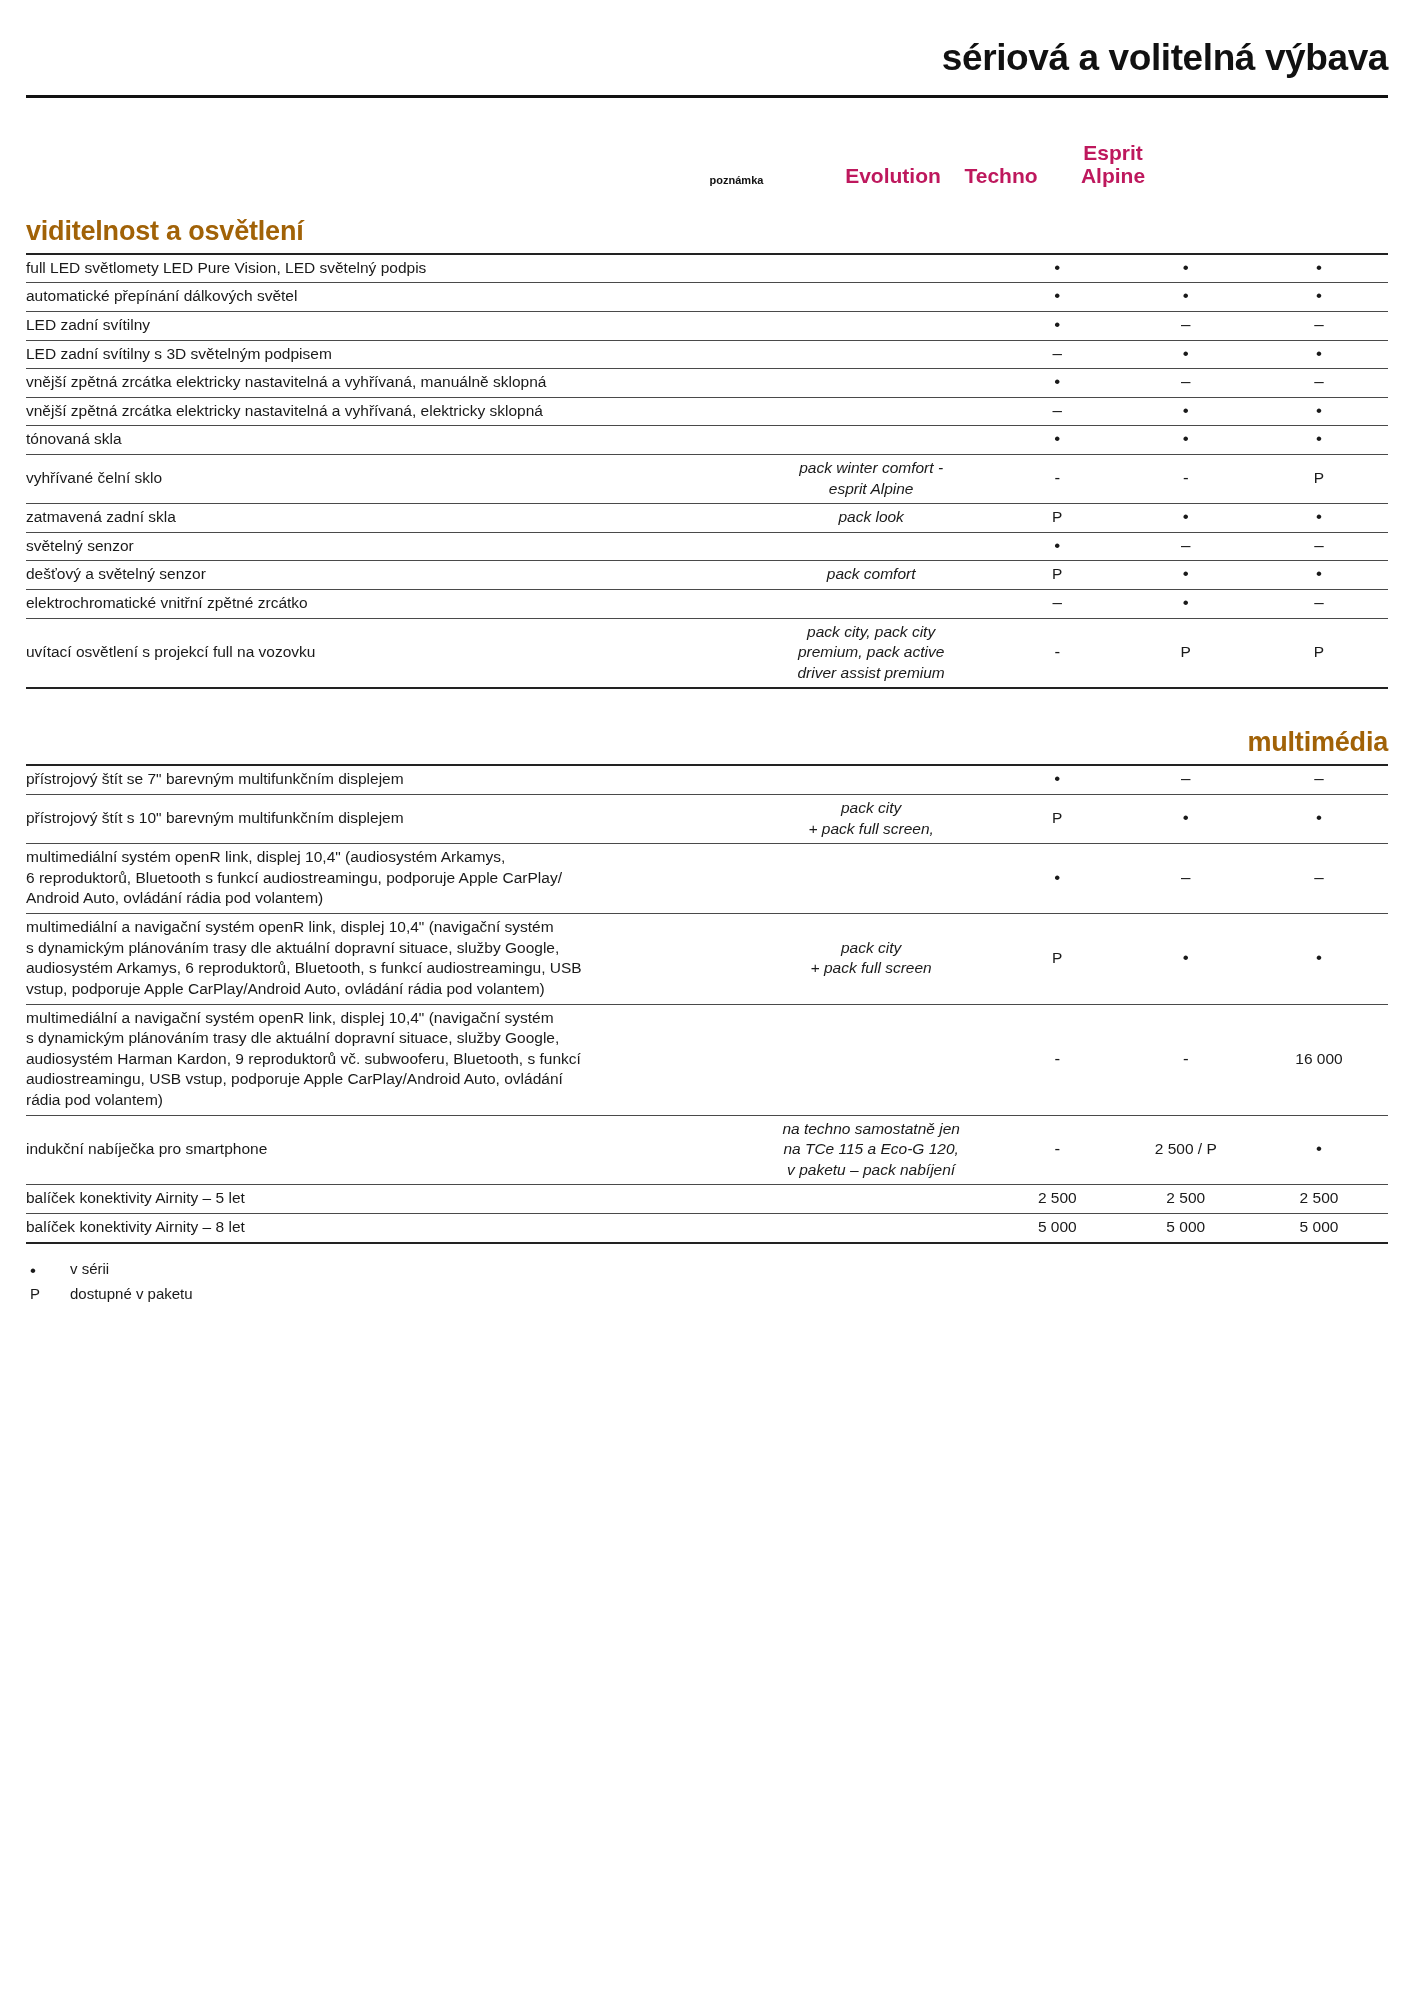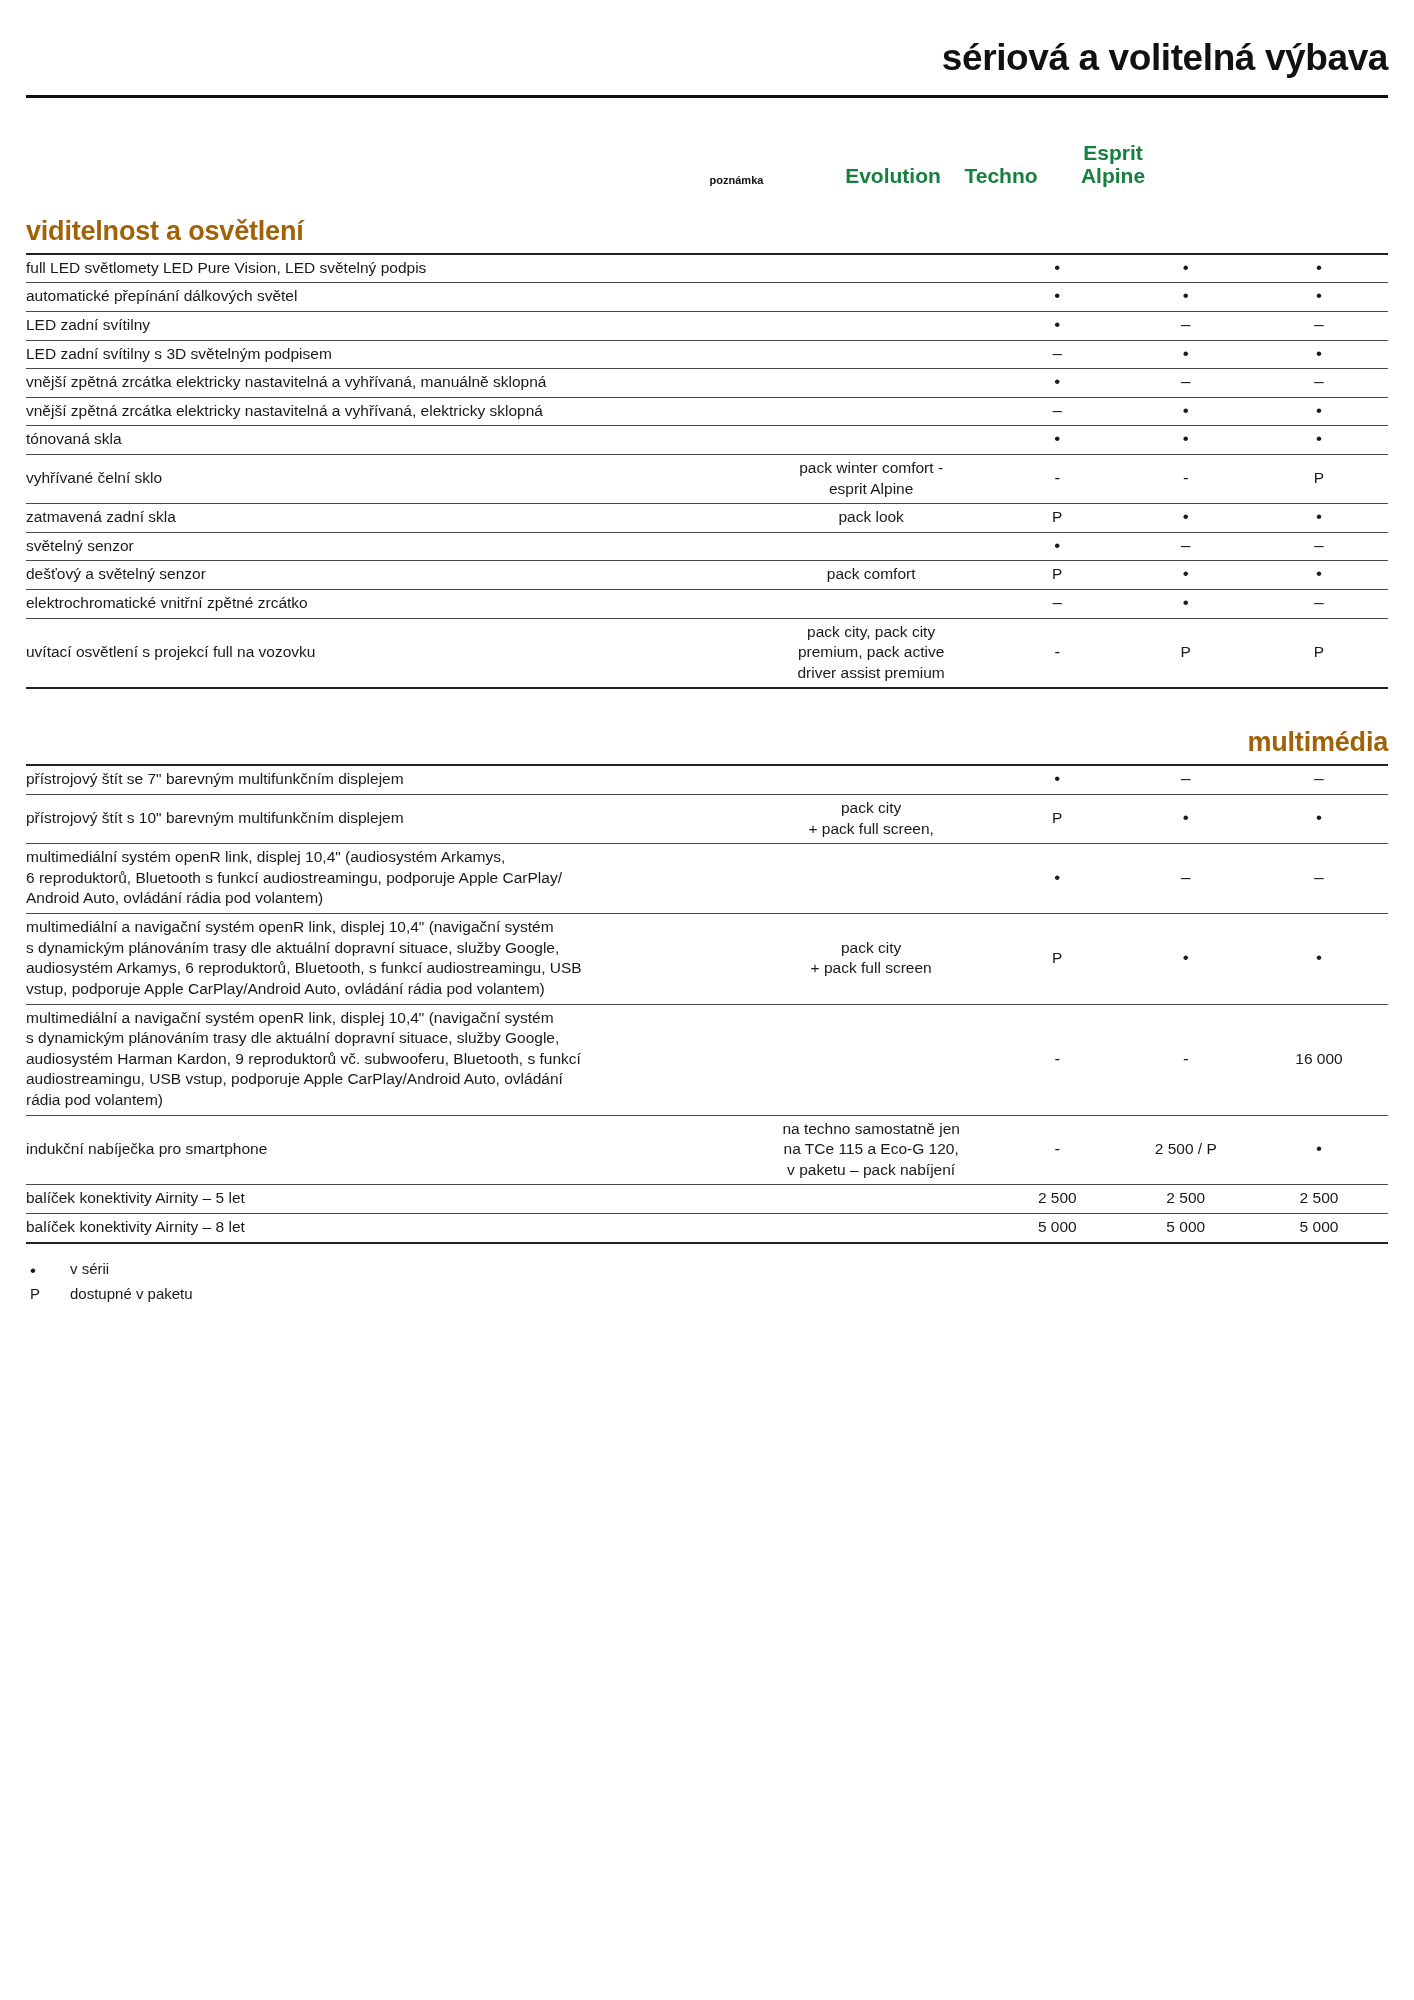--- a/index.html
+++ b/index.html
@@ -54,21 +54,21 @@
     padding-bottom: 4px;
     color: #111;
   }
   .ch-col {
     width: 108px; flex: 0 0 108px;
     text-align: center;
     font-size: 21px;
     font-weight: bold;
     line-height: 1.12;
     padding-bottom: 2px;
-    color: #15803d;
+    color: #be185d;
   }
   .ch-col.wide { width: 116px; flex: 0 0 116px; }
 
   
   .section-title {
     font-size: 27px;
     font-weight: bold;
     letter-spacing: -0.2px;
     margin: 26px 0 6px 0;
     color: #a16207;
@@ -87,20 +87,21 @@
     padding: 3px 0 4px 0;
     vertical-align: middle;
     font-size: 15.5px;
     line-height: 1.33;
     color: #1a1a1a;
   }
   td.c-feature { width: 608px; padding-right: 8px; }
   td.c-note {
     width: 205px;
     text-align: center;
+    font-style: italic;
     font-size: 13.5px;
     line-height: 1.3;
     color: #1a1a1a;
   }
   td.c-val {
     width: 108px;
     text-align: center;
     font-size: 16px;
   }
   td.c-val.wide { width: 116px; }

